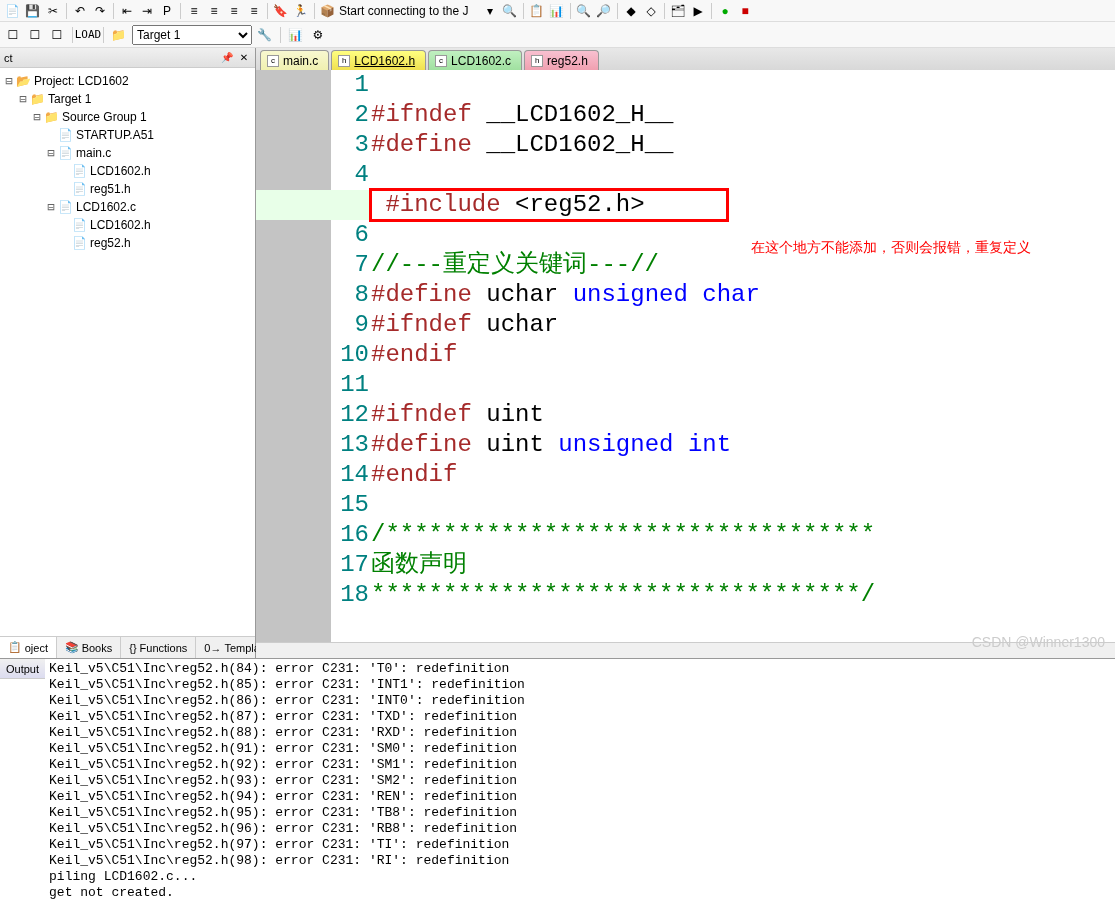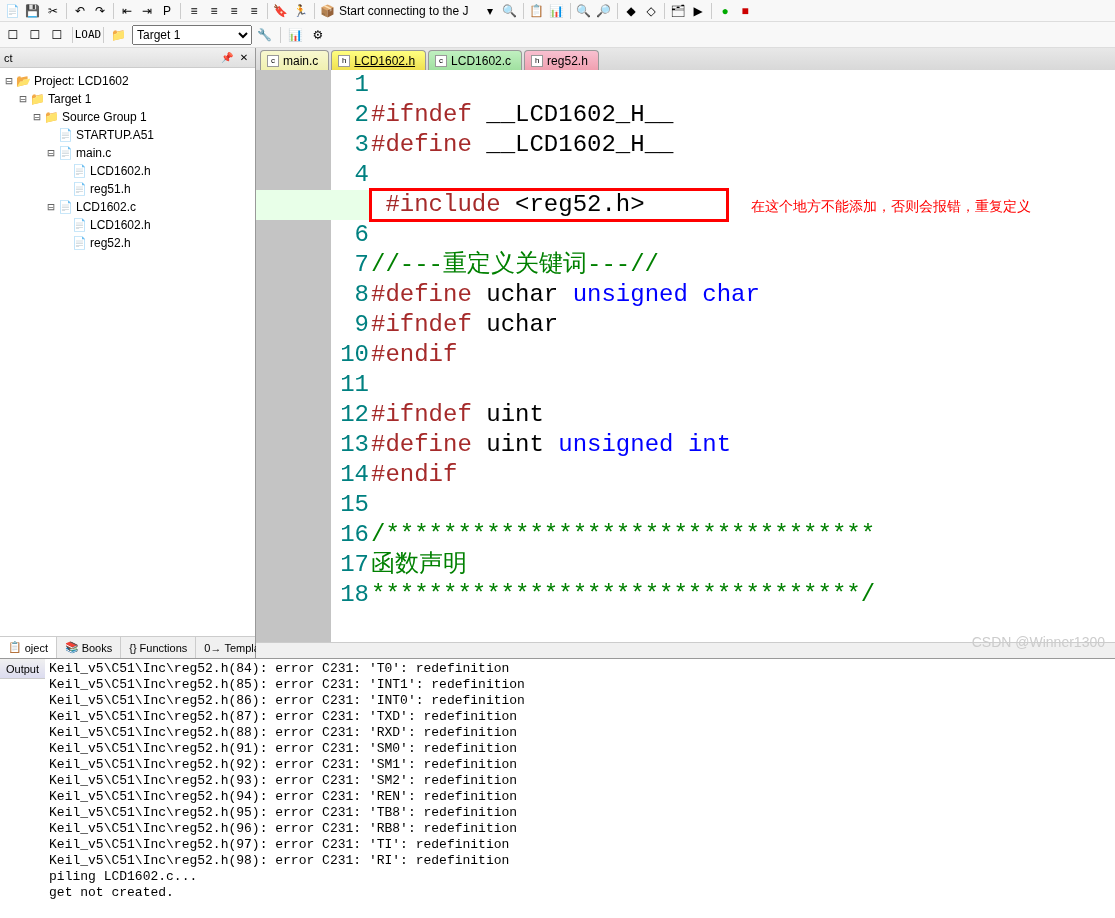--- a/index.html
+++ b/index.html
@@ -35,21 +35,21 @@
 .grey-gutter { width: 75px; background: #c4c4c4; }
 .ln-gutter { width: 40px; background: #fff; text-align: right; padding-right: 2px; font-family: 'Courier New', monospace; font-size: 24px; color: #008080; }
 .code-body { flex: 1; font-family: 'Courier New', monospace; font-size: 24px; background: #fff; position: relative; }
 .code-line { height: 30px; line-height: 30px; white-space: pre; }
 .ln-line { height: 30px; line-height: 30px; }
 .kw-prep { color: #a52a2a; text-align: right; }
 .kw-cmt { color: #008000; text-align: center; }
 .kw-blue { color: #0000ff; }
 .highlight-line { background: #e8ffe8; position: absolute; left: 0; right: 0; height: 30px; z-index: 0; }
 .red-box { position: absolute; border: 3px solid #ff0000; z-index: 2; }
-.annotation { position: absolute; color: #ff0000; font-size: 14px; font-family: "Microsoft YaHei", sans-serif; z-index: 3; }
+.annotation { position: absolute; color: #ff0000; font-size: 14px; font-family: "Microsoft YaHei", sans-serif; z-index: 3; margin-top: 41px; }
 .output-panel { height: 260px; background: #fff; border-top: 1px solid #999; display: flex; }
 .output-header { height: 20px; background: linear-gradient(#f0f0f0,#dcdcf0); border-bottom: 1px solid #ccc; padding: 0 6px; display: flex; align-items: center; font-size: 11px; }
 .output-body { flex: 1; padding: 2px 4px; font-family: 'Courier New', monospace; font-size: 13px; line-height: 16px; overflow: auto; white-space: pre; color: #000; }
 .watermark { position: absolute; right: 10px; bottom: 268px; color: #ccc; font-size: 14px; z-index: 5; }
 .scroll-h { height: 16px; background: #f0f0f0; border-top: 1px solid #ccc; }
 </style>
 </head>
 <body>
 
 <div class="toolbar-row">

